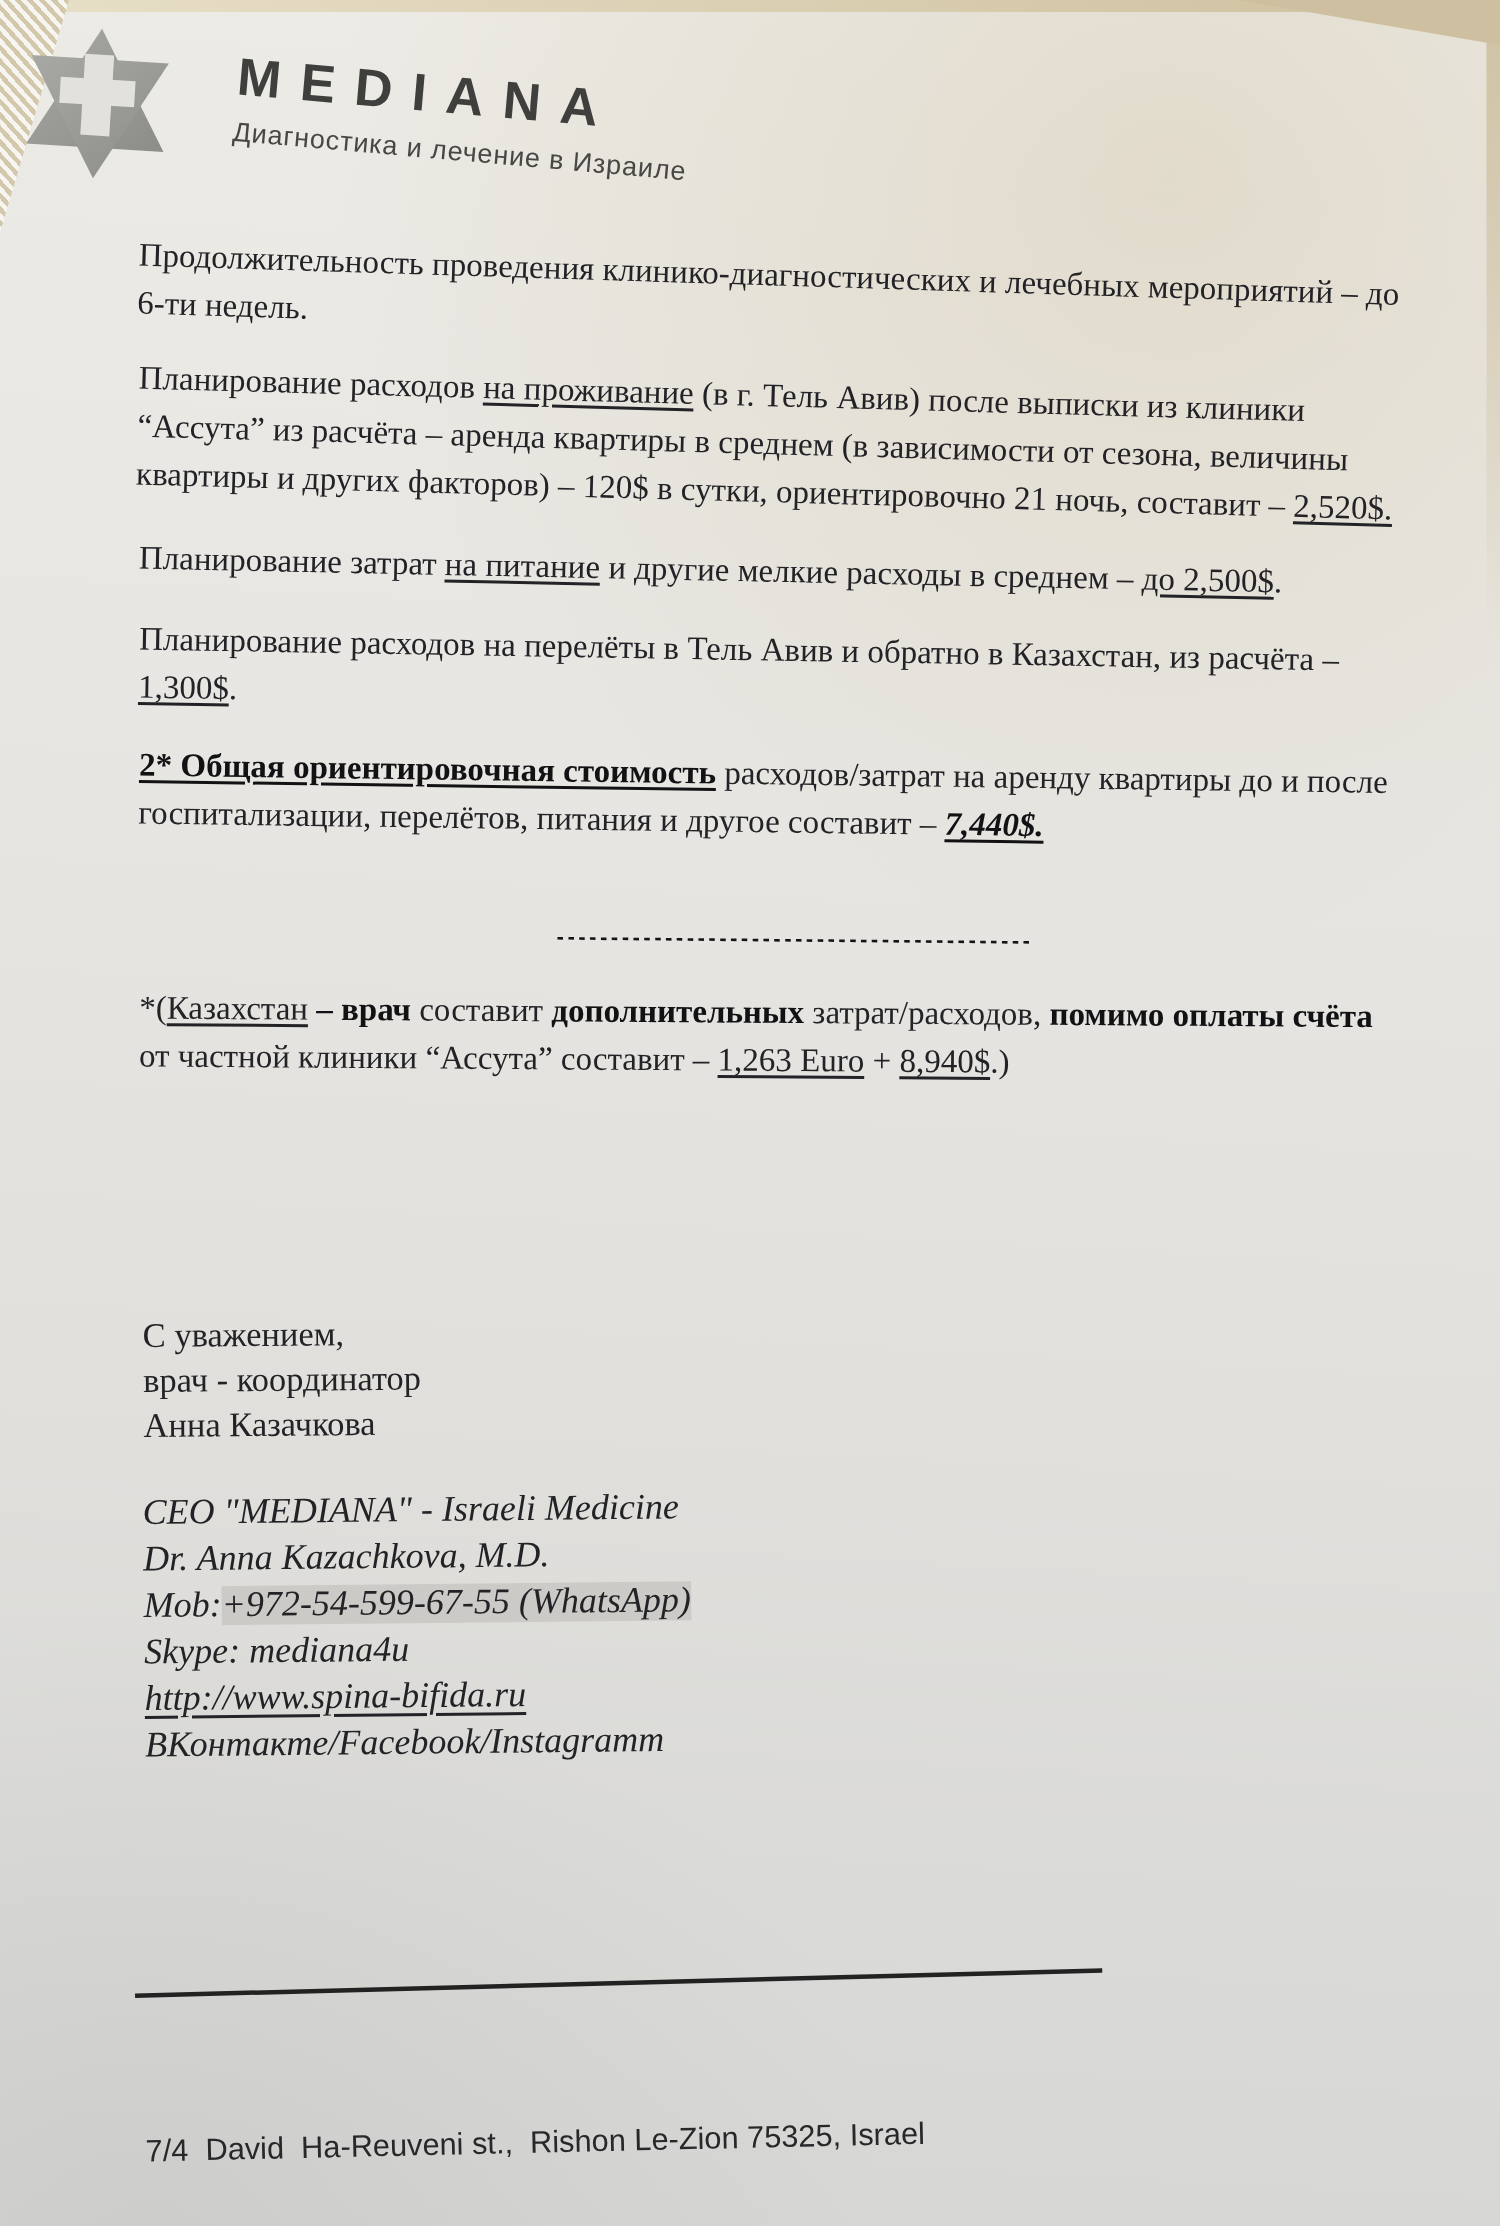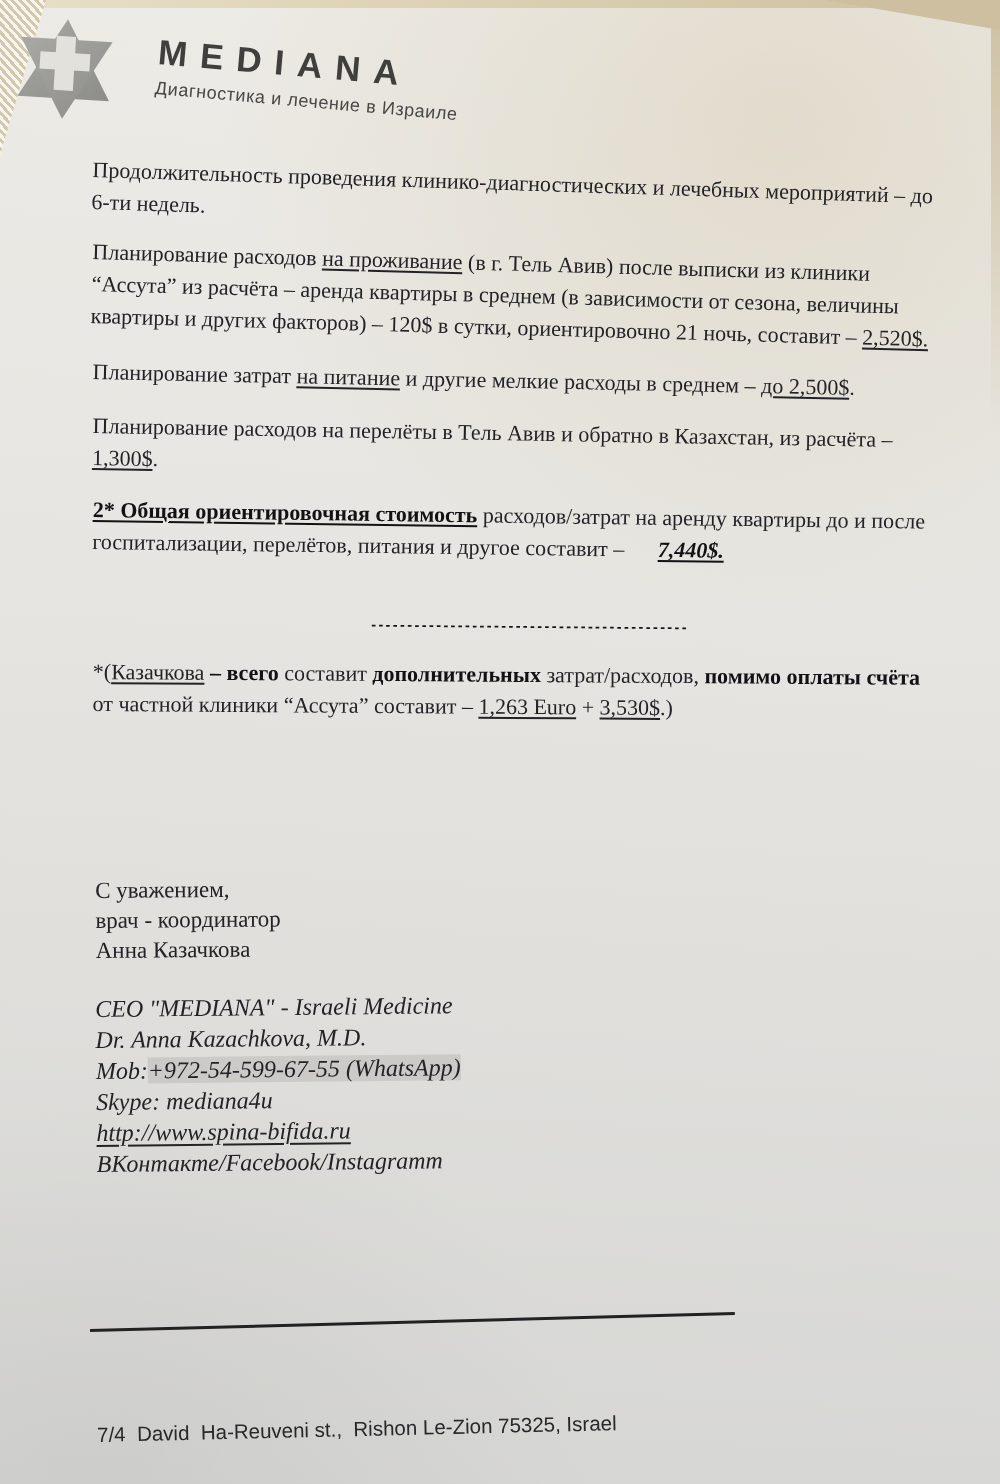--- a/index.html
+++ b/index.html
@@ -34,21 +34,21 @@
   .p3{top:356px;transform:rotate(1.2deg);}
   .p4{top:410px;transform:rotate(1deg);}
   .p5{top:494px;transform:rotate(.8deg);}
   .p7{top:656px;transform:rotate(.4deg);}
 
   .sep{position:absolute;left:370px;top:618px;transform:rotate(.5deg);
     transform-origin:left top;font-family:"DejaVu Sans Mono",monospace;
     font-weight:bold;font-size:12px;color:#141414;letter-spacing:0;}
 
   .b{font-weight:bold;color:#121215;}
-  .i{font-style:italic;margin-left:28px;}
+  .i{font-style:italic;}
   .u{text-decoration:underline;text-underline-offset:3px;text-decoration-thickness:1.5px;}
   .b.u{text-decoration-thickness:2px;}
   .hl{background:rgba(162,160,153,.30);}
 
   .sig{position:absolute;left:95px;top:876px;font-size:23px;line-height:30px;
     transform:rotate(-.5deg);transform-origin:left top;}
   .contact{position:absolute;left:95px;top:994px;font-size:24px;line-height:31px;
     font-style:italic;transform:rotate(-.6deg);transform-origin:left top;}
   .contact .u{text-underline-offset:4px;}
 
@@ -88,21 +88,21 @@
   </header>
 
   <div class="para p1"><span>Продолжительность проведения клинико-диагностических и лечебных мероприятий – до 6-ти недель.</span></div>
   <div class="para p2"><span>Планирование расходов </span><span class="u">на проживание</span><span> (в г. Тель Авив) после выписки из клиники “Ассута” из расчёта – аренда квартиры в среднем (в зависимости от сезона, величины квартиры и других факторов) – 120$ в сутки, ориентировочно 21 ночь, составит – </span><span class="u">2,520$.</span></div>
   <div class="para p3"><span>Планирование затрат </span><span class="u">на питание</span><span> и другие мелкие расходы в среднем – </span><span class="u">до 2,500$</span><span>.</span></div>
   <div class="para p4"><span>Планирование расходов на перелёты в Тель Авив и обратно в Казахстан, из расчёта – </span><span class="u">1,300$</span><span>.</span></div>
   <div class="para p5"><span class="b u">2* Общая ориентировочная стоимость</span><span> расходов/затрат на аренду квартиры до и после госпитализации, перелётов, питания и другое составит – </span><span class="b i u">7,440$.</span></div>
 
   <div class="sep">--------------------------------------------</div>
 
-  <div class="para p7"><span>*(</span><span class="u">Казачкова</span><span> </span><span class="b">– всего</span><span> составит </span><span class="b">дополнительных</span><span> затрат/расходов, </span><span class="b">помимо оплаты счёта</span><span> от частной клиники “Ассута” составит – </span><span class="u">1,263 Euro</span><span> + </span><span class="u">3,530$</span><span>.)</span></div>
+  <div class="para p7"><span>*(</span><span class="u">Казахстан</span><span> </span><span class="b">– врач</span><span> составит </span><span class="b">дополнительных</span><span> затрат/расходов, </span><span class="b">помимо оплаты счёта</span><span> от частной клиники “Ассута” составит – </span><span class="u">1,263 Euro</span><span> + </span><span class="u">8,940$</span><span>.)</span></div>
 
   <div class="sig">
     <div>С уважением,</div>
     <div>врач - координатор</div>
     <div>Анна Казачкова</div>
   </div>
 
   <div class="contact">
     <div><span>CEO "MEDIANA" - Israeli Medicine</span></div>
     <div><span>Dr. Anna Kazachkova, M.D.</span></div>

